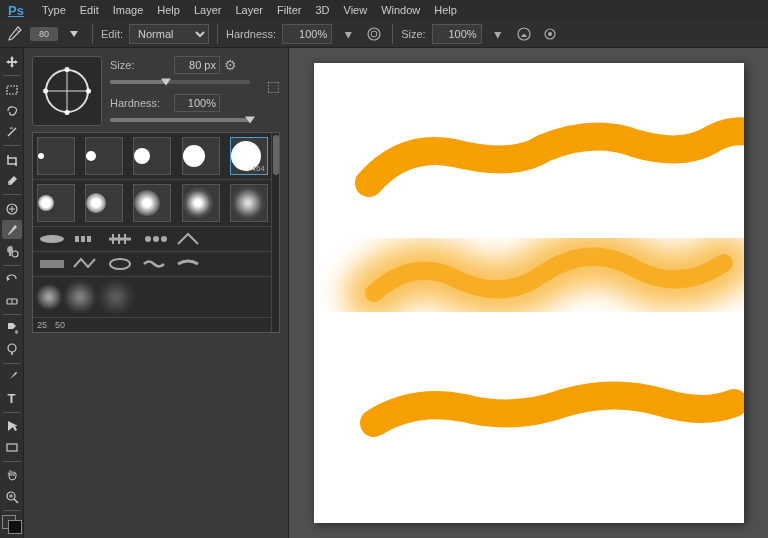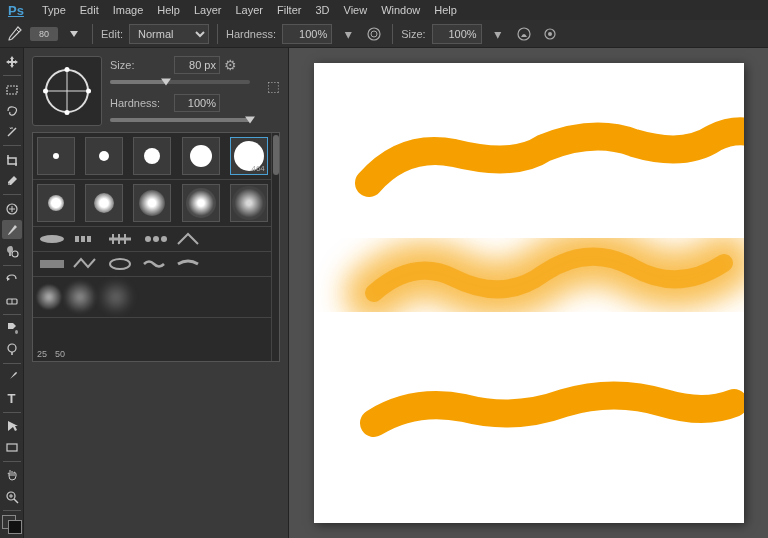--- a/index.html
+++ b/index.html
@@ -282,21 +282,20 @@
       color: #aaa;
       font-size: 14px;
     }
     .brush-preset {
       width: 38px;
       height: 38px;
       background: #3a3a3a;
       border: 1px solid #555;
       display: flex;
       align-items: center;
-      justify-content: center;
       cursor: pointer;
       position: relative;
     }
     .brush-preset.active { border-color: #4a9fd4; }
     .preset-circle {
       border-radius: 50%;
       background: white;
     }
     .preset-label {
       position: absolute;
@@ -307,21 +306,20 @@
     }
     .brush-extra-item {
       display: flex;
       align-items: center;
       justify-content: center;
       cursor: pointer;
     }
     .size-label {
       font-size: 9px;
       color: #aaa;
-      margin-top: 29px;
     }
 
     
     #canvas-area {
       flex: 1;
       background: #505050;
       display: flex;
       align-items: center;
       justify-content: center;
       overflow: hidden;

